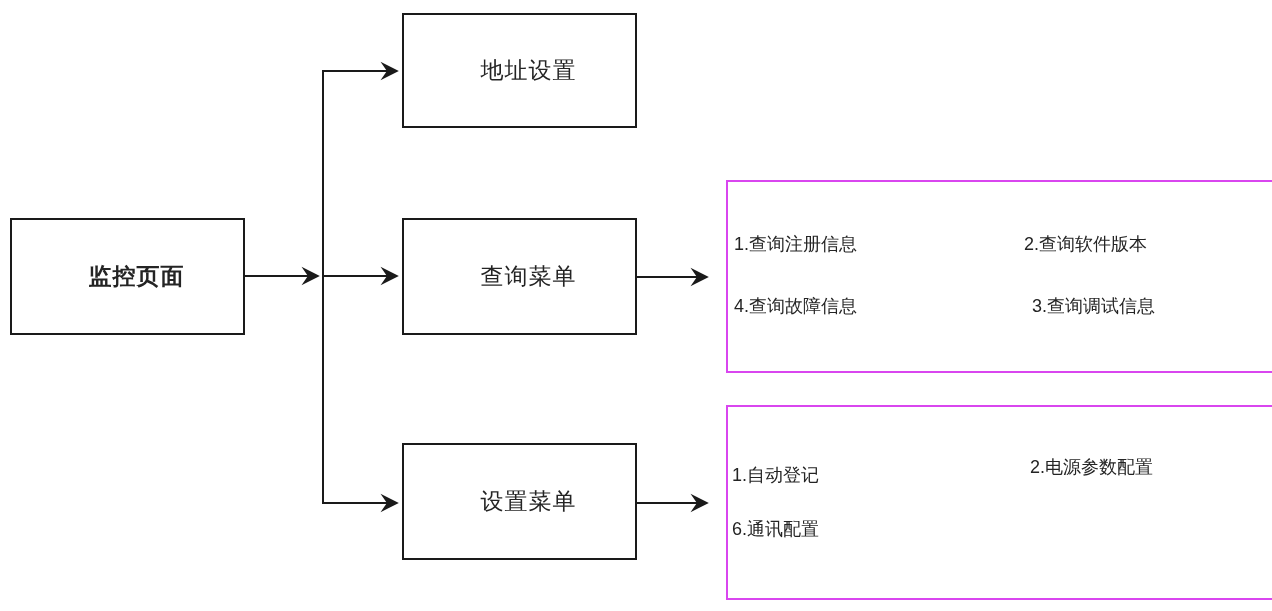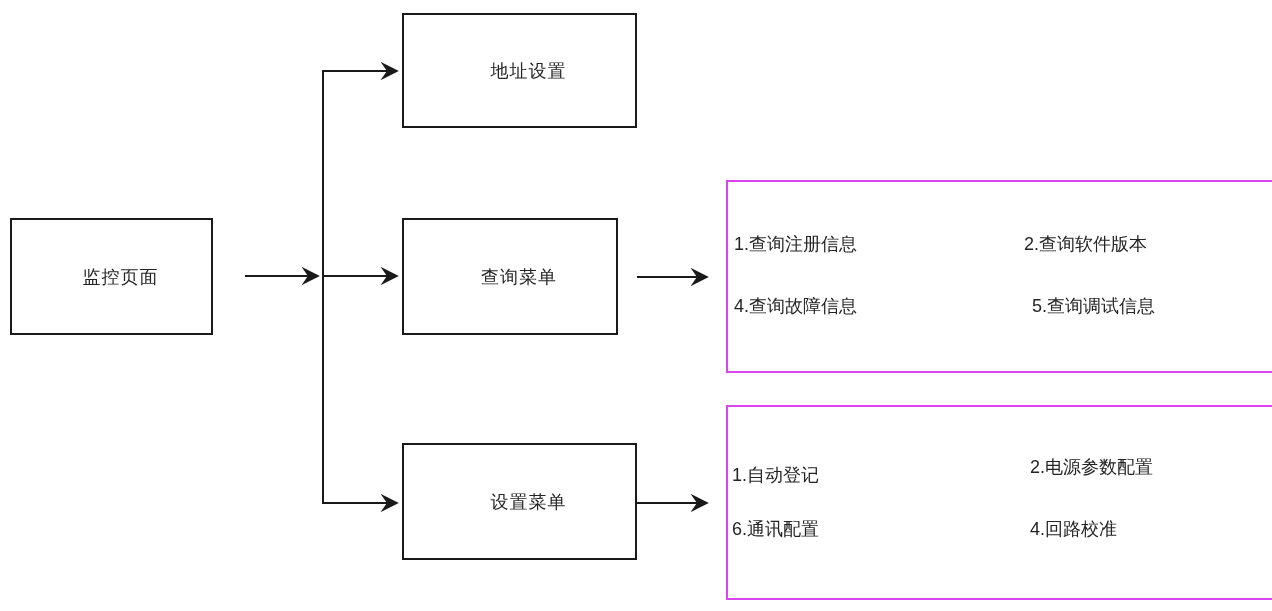--- a/index.html
+++ b/index.html
@@ -21,27 +21,27 @@
     pointer-events: none;
   }
   .node {
     position: absolute;
     border: 2px solid #1a1a1a;
     background: #ffffff;
     display: flex;
     align-items: center;
     justify-content: center;
     color: #242424;
-    font-size: 18px;
+    font-size: 23px;
     letter-spacing: 1px;
     padding-left: 18px;
   }
-  .box-root    { left: 10px;  top: 218px; width: 203px; height: 117px; }
+  .box-root    { left: 10px;  top: 218px; width: 235px; height: 117px; font-weight: bold; }
   .box-address { left: 402px; top: 13px;  width: 235px; height: 115px; }
-  .box-query   { left: 402px; top: 218px; width: 216px; height: 117px; }
+  .box-query   { left: 402px; top: 218px; width: 235px; height: 117px; }
   .box-setting { left: 402px; top: 443px; width: 235px; height: 117px; justify-content: center; }
   .detail-box {
     position: absolute;
     border: 2px solid #d946ef;
     background: #ffffff;
     color: #242424;
     font-size: 18px;
     margin-left: 14px;
   }
   .box-query-details   { left: 712px; top: 180px; width: 550px; height: 193px; }
@@ -96,23 +96,22 @@
   </div>
 
   <div class="node box-setting">
     <span>设置菜单</span>
   </div>
 
   <div class="detail-box box-query-details">
     <span class="detail-item q1">1.查询注册信息</span>
     <span class="detail-item q2">2.查询软件版本</span>
     <span class="detail-item q3">4.查询故障信息</span>
-    <span class="detail-item q4">5.查询调试信息</span>
+    <span class="detail-item q4">3.查询调试信息</span>
   </div>
 
   <div class="detail-box box-setting-details">
     <span class="detail-item s1">1.自动登记</span>
     <span class="detail-item s2">2.电源参数配置</span>
     <span class="detail-item s3">6.通讯配置</span>
-    <span class="detail-item s4">4.回路校准</span>
   </div>
 
 </div>
 
 </body></html>

